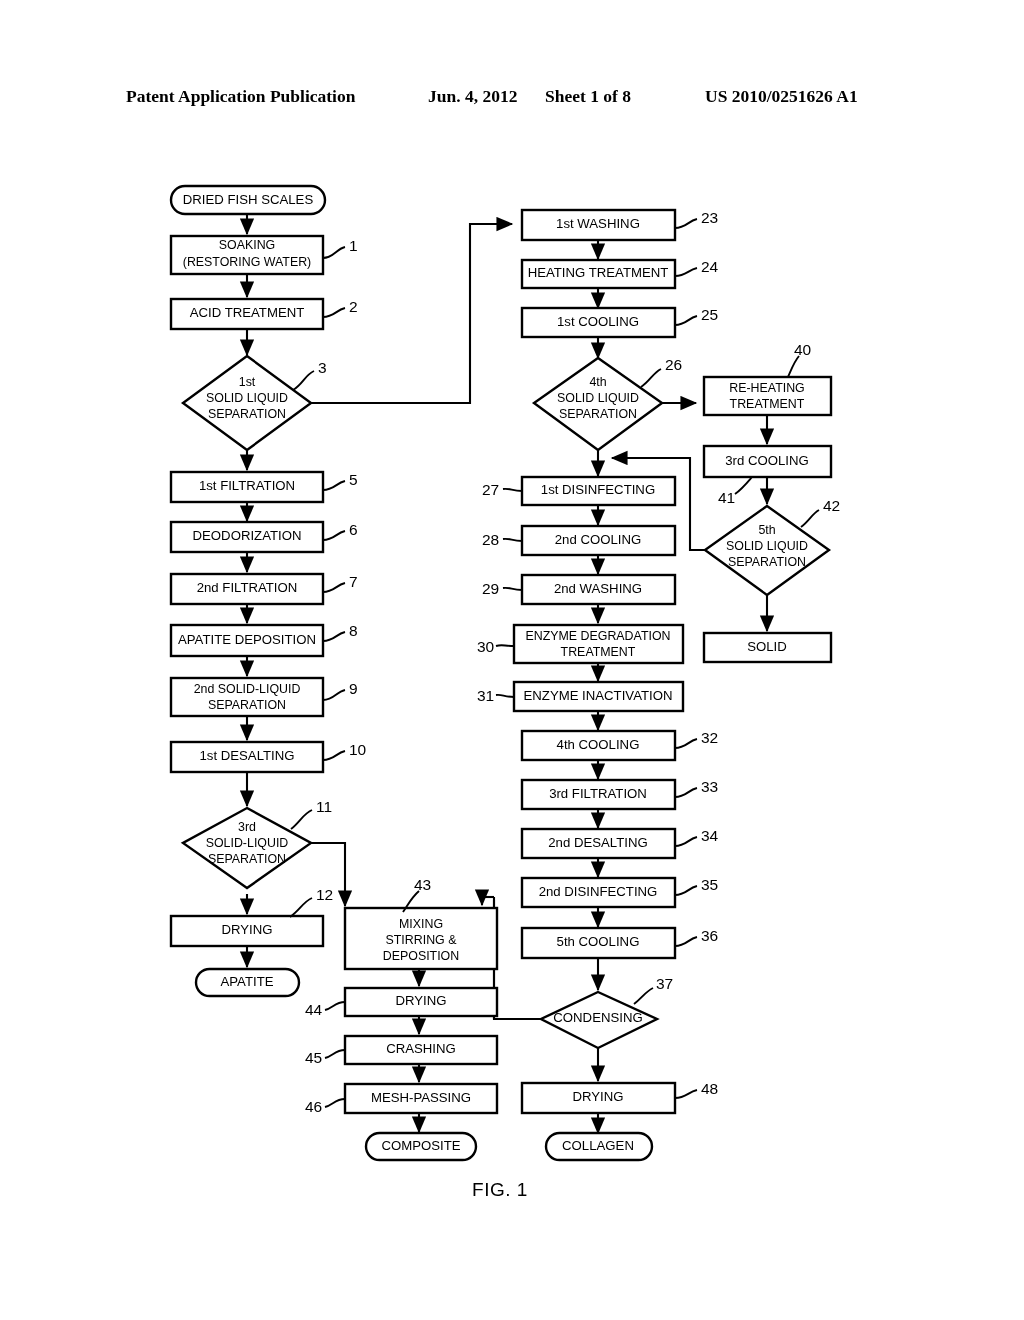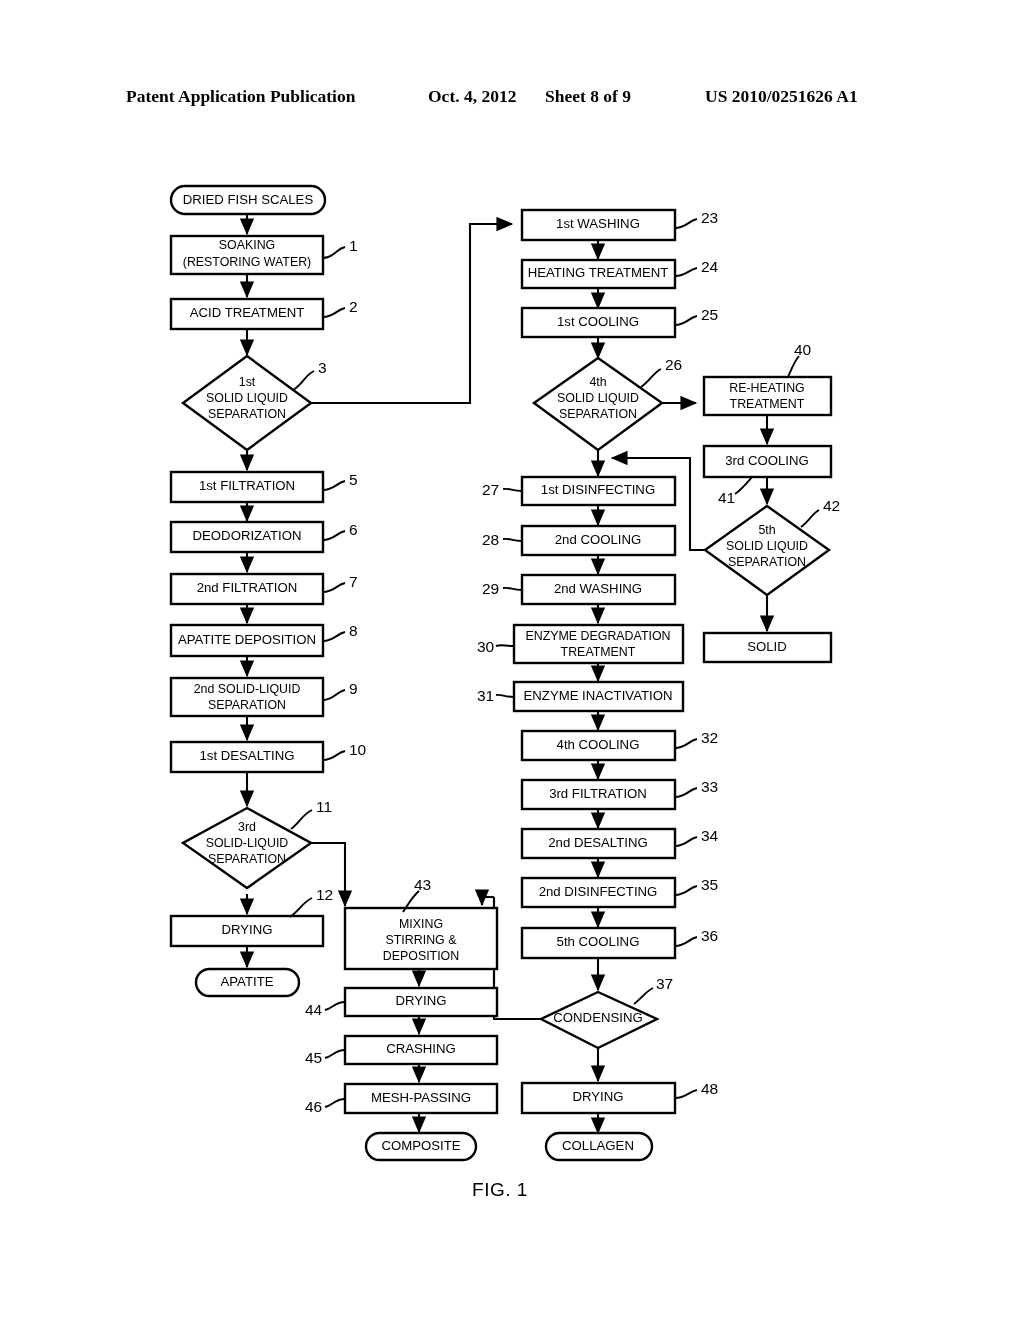--- a/index.html
+++ b/index.html
@@ -25,22 +25,22 @@
   .num{font-size:15.5px;dominant-baseline:middle;}
   .fig{font-size:19px;text-anchor:middle;letter-spacing:.5px;}
 </style>
 </head>
 <body>
 
 <div id="page">
 
   <div class="hdr">
     <span class="h1">Patent Application Publication</span>
-    <span class="h2">Oct. 4, 2012</span>
-    <span class="h3">Sheet 8 of 9</span>
+    <span class="h2">Jun. 4, 2012</span>
+    <span class="h3">Sheet 1 of 8</span>
     <span class="h4">US 2010/0251626 A1</span>
   </div>
 
   <svg viewBox="0 0 1024 1320">
     <defs>
       <marker id="ah" markerWidth="9" markerHeight="9" refX="7.4" refY="3.4" orient="auto">
         <path d="M0,0 L8,3.4 L0,6.8 z" fill="#000"></path>
       </marker>
     </defs>
 

